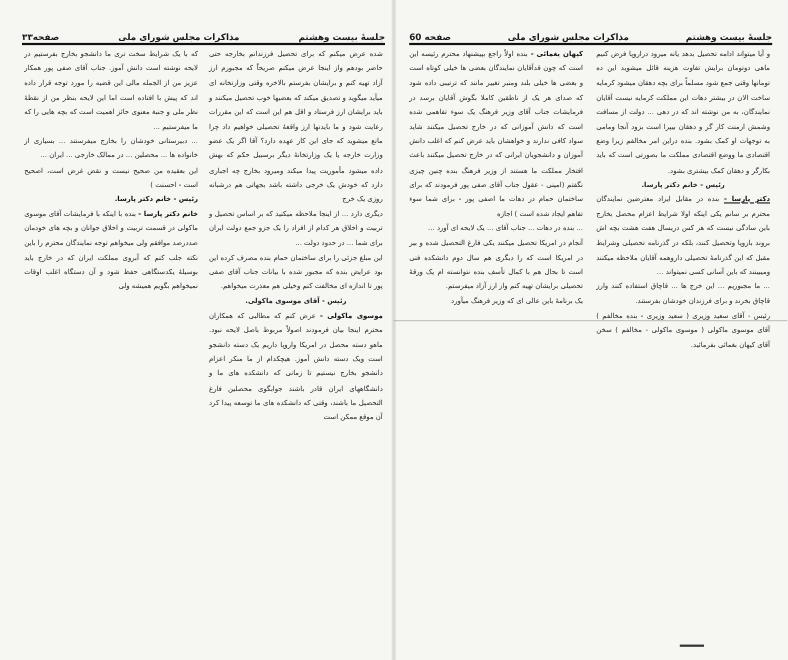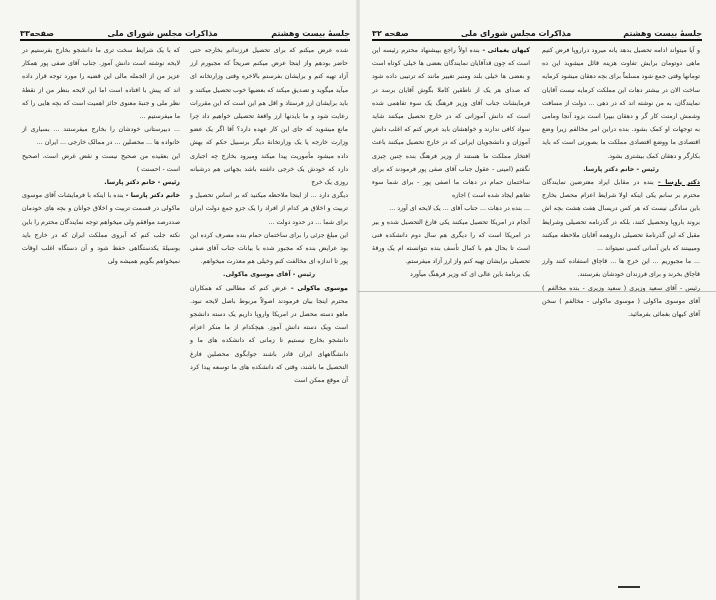--- a/index.html
+++ b/index.html
@@ -63,21 +63,21 @@
       </span>
     </div>
   </div>
 
   <div class="gutter"></div>
 
   <div class="page right">
     <div class="header">
       <span>جلسهٔ بیست وهشتم</span>
       <span>مذاکرات مجلس شورای ملی</span>
-      <span>صفحه ۳۲</span>
+      <span>صفحه 60</span>
     </div>
     <div class="rule"></div>
 
     <div class="col c1">
       <span class="para">و آیا میتواند ادامه تحصیل بدهد یانه میرود دراروپا فرض کنیم ماهی دوتومان برایش تفاوت هزینه قائل میشوید این ده تومانها وقتی جمع شود مسلماً برای بچه دهقان میشود کرمایه ساخت الان در بیشتر دهات این مملکت کرمایه نیست آقایان نمایندگان، به من نوشته اند که در دهی ... دولت از مسافت وشمش ارمنت کار گر و دهقان بیپرا است بزود آنجا ومامی به توجهات او کمک بشود. بنده دراین امر مخالفم زیرا وضع اقتصادی ما ووضع اقتصادی مملکت ما بصورتی است که باید بکارگر و دهقان کمک بیشتری بشود.</span>
       <span class="head-center">رئیس - خانم دکتر پارسا.</span>
       <span class="para">
         <span class="spk underline">دکتر پارسا -</span>
         <span>بنده در مقابل ایراد معترضین نمایندگان محترم بر سانم یکی اینکه اولا شرایط اعزام محصل بخارج باین سادگی نیست که هر کس دریسال هفت هشت بچه اش بروند باروپا وتحصیل کنند، بلکه در گذرنامه تحصیلی وشرایط مقبل که این گذرنامهٔ تحصیلی داروهمه آقایان ملاحظه میکنند ومیبینند که باین آسانی کسی نمیتواند ...</span>
       </span>

